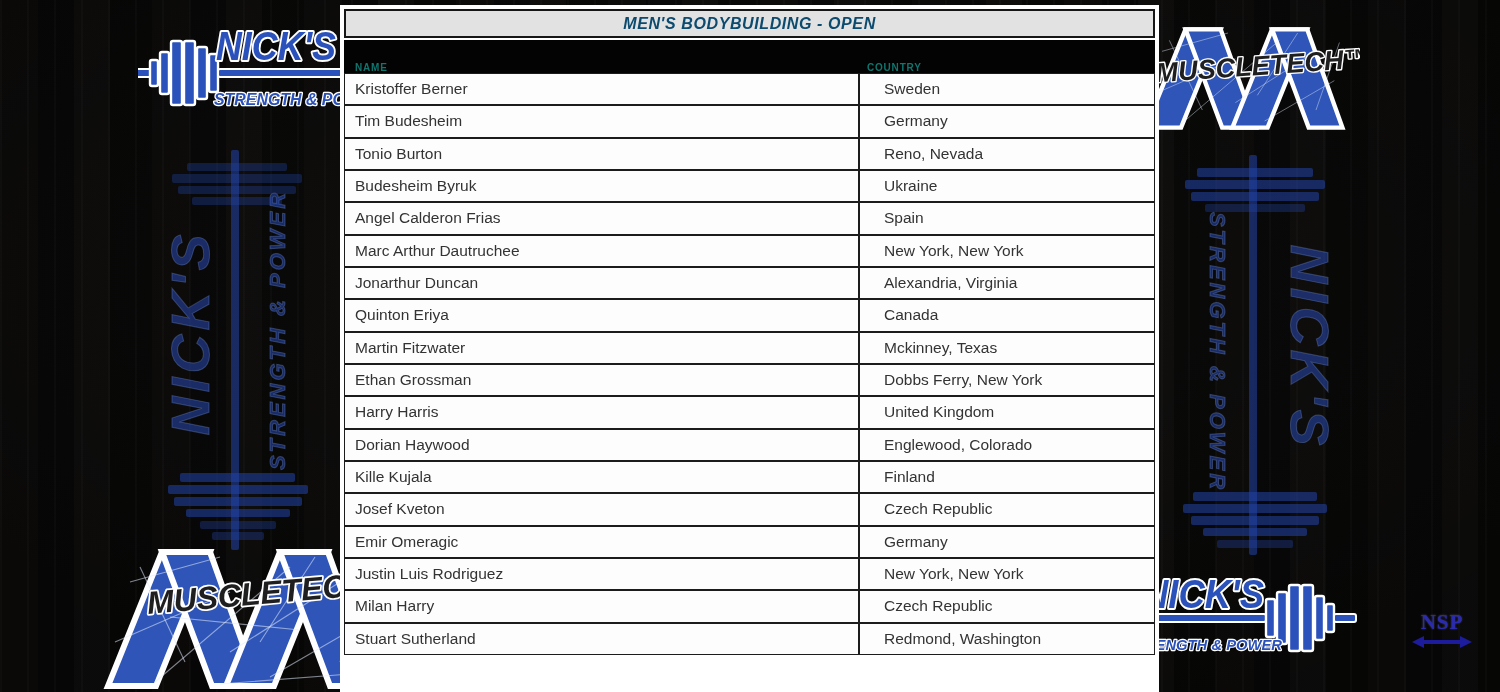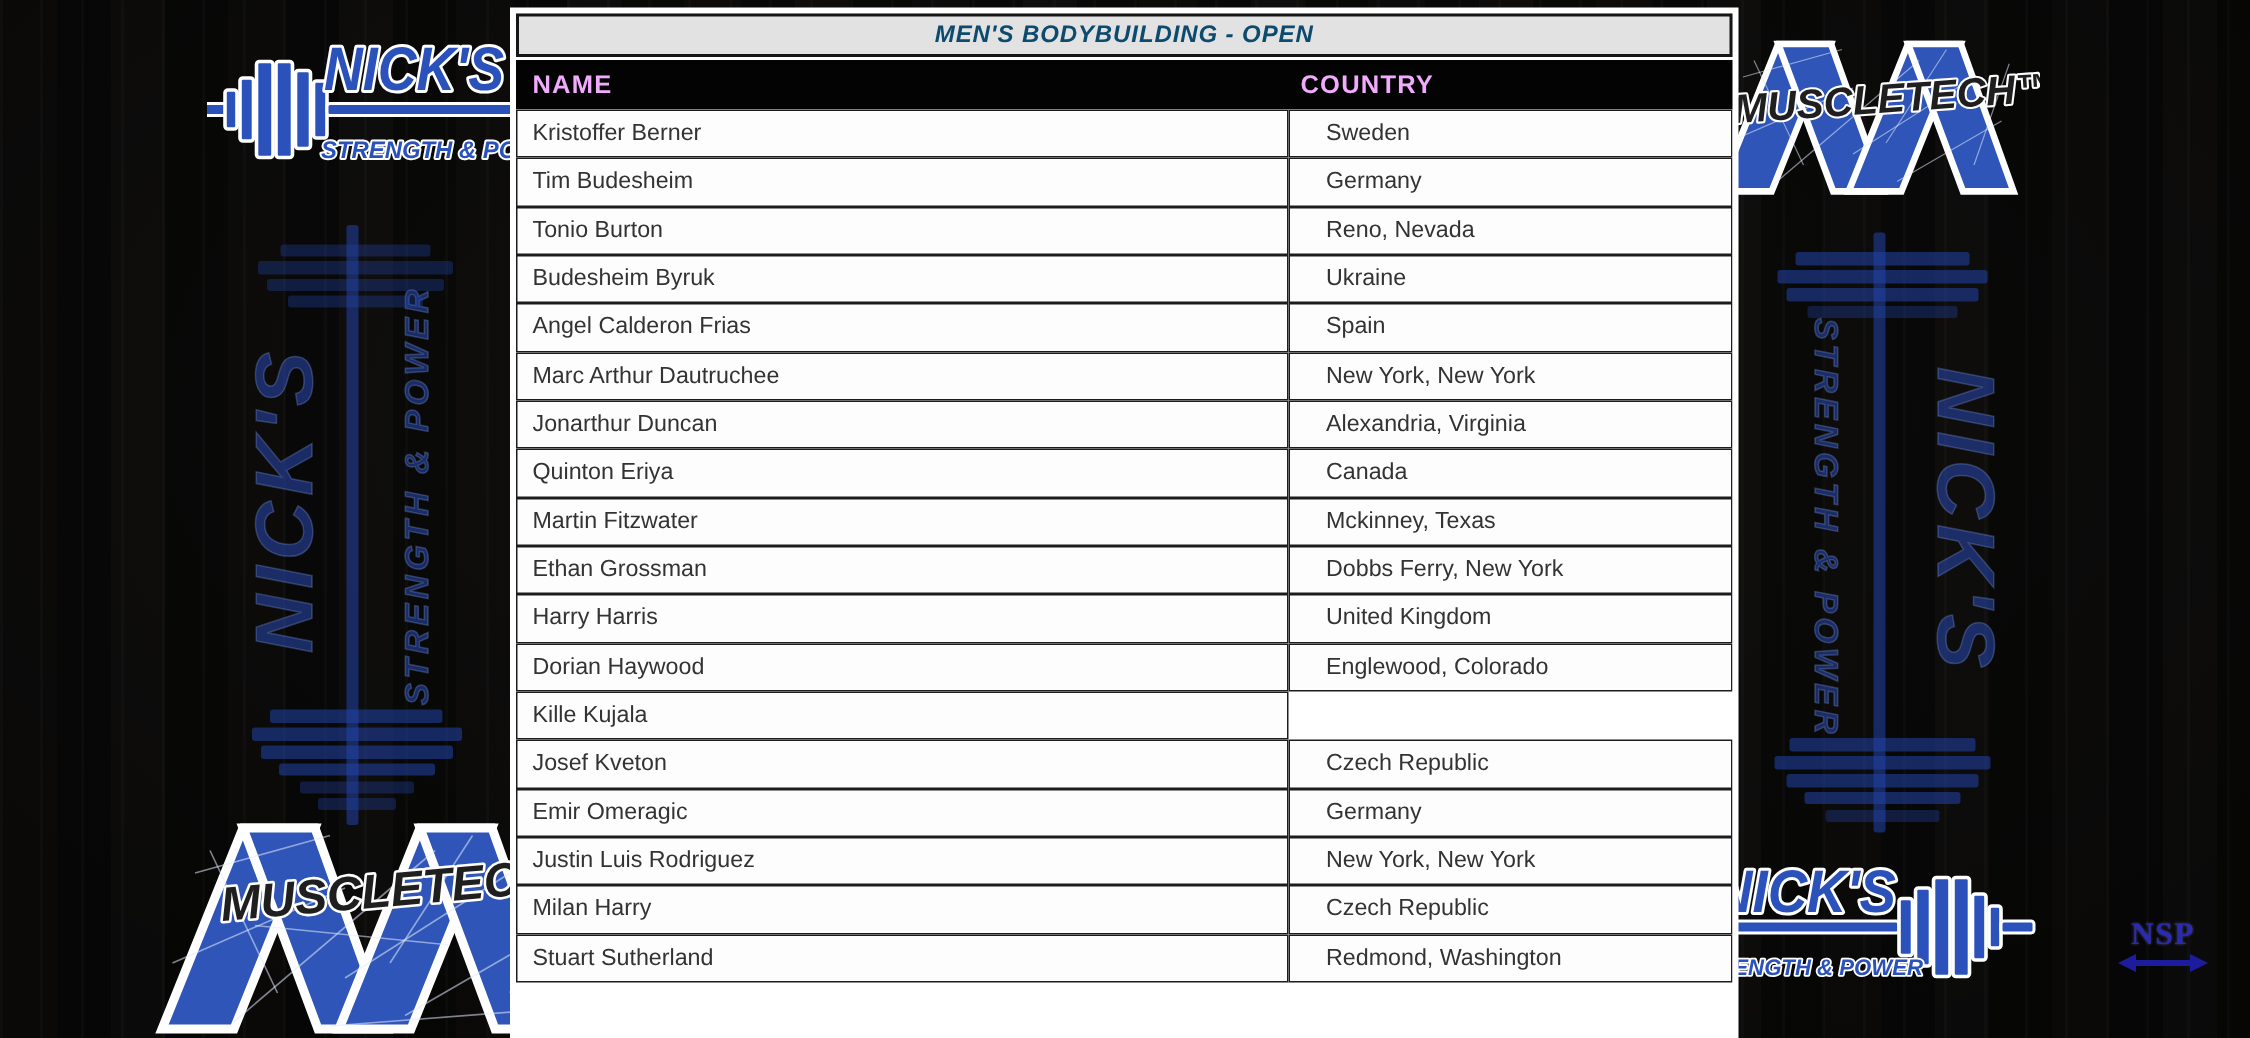--- a/index.html
+++ b/index.html
@@ -33,22 +33,22 @@
   .plate{fill:#2b52bb;stroke:#fff;stroke-width:2.4;}
   .barline{fill:#2b52bb;stroke:#fff;stroke-width:2;}
   .mstroke{fill:#2e55b7;stroke:#fff;stroke-width:6;stroke-linejoin:miter;}
   .mesh{stroke:rgba(225,234,252,0.55);stroke-width:1.1;}
   
   .tbl{position:absolute;left:340px;top:5px;width:819px;height:700px;
     background:#fff;box-sizing:border-box;padding:4px;display:flex;flex-direction:column;}
   .titlebar{height:29px;flex:0 0 29px;background:#e2e2e2;border:2px solid #161616;
     box-sizing:border-box;display:flex;align-items:center;justify-content:center;
     font-size:16px;font-weight:bold;letter-spacing:0.6px;color:#0c4a6e;margin-bottom:2px;font-style:italic;}
-  .headrow{height:33px;flex:0 0 33px;background:#030303;color:#f0abfc;display:flex;
-    align-items:center;font-size:17px;font-weight:bold;letter-spacing:0.8px;}
+  .headrow{height:33px;flex:0 0 33px;background:#030303;color:#0f766e;display:flex;
+    align-items:flex-end;font-size:10px;font-weight:bold;letter-spacing:0.8px;}
   .headrow .hc{display:flex;align-items:center;}
   .hc.name{flex:0 0 515px;padding-left:11px;box-sizing:border-box;}
   .hc.country{flex:1;padding-left:8px;box-sizing:border-box;}
   .rows{flex:1;display:flex;flex-direction:column;overflow:hidden;}
   .row{flex:0 0 32.33px;display:flex;border-radius:15px;}
   .cell{background:#fdfdfd;border:1.5px solid #1c1c1c;box-sizing:border-box;
     display:flex;align-items:center;font-size:15.5px;color:#333;overflow:hidden;white-space:nowrap;}
   .cell.name{flex:0 0 515px;padding-left:10px;}
   .cell.country{flex:1;padding-left:24px;}
   
@@ -226,20 +226,21 @@
           <div class="cell country">United Kingdom</div>
         </div>
 
         <div class="row">
           <div class="cell name">Dorian Haywood</div>
           <div class="cell country">Englewood, Colorado</div>
         </div>
 
         <div class="row">
           <div class="cell name">Kille Kujala</div>
+          <div class="cell country">Finland</div>
         </div>
 
         <div class="row">
           <div class="cell name">Josef Kveton</div>
           <div class="cell country">Czech Republic</div>
         </div>
 
         <div class="row">
           <div class="cell name">Emir Omeragic</div>
           <div class="cell country">Germany</div>

